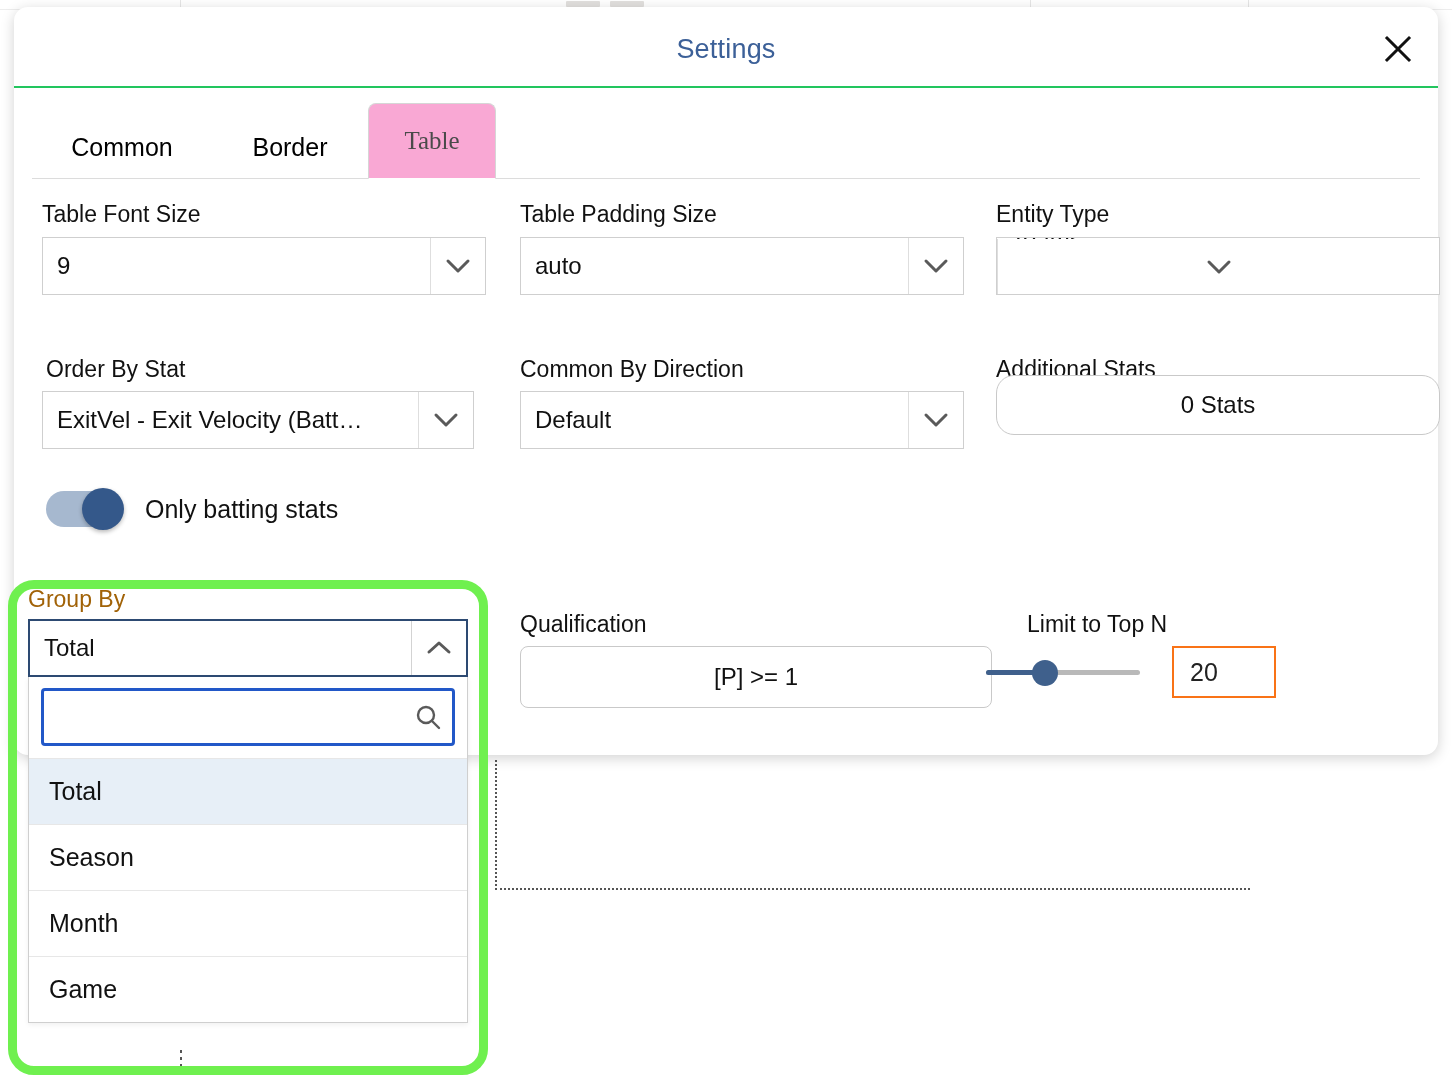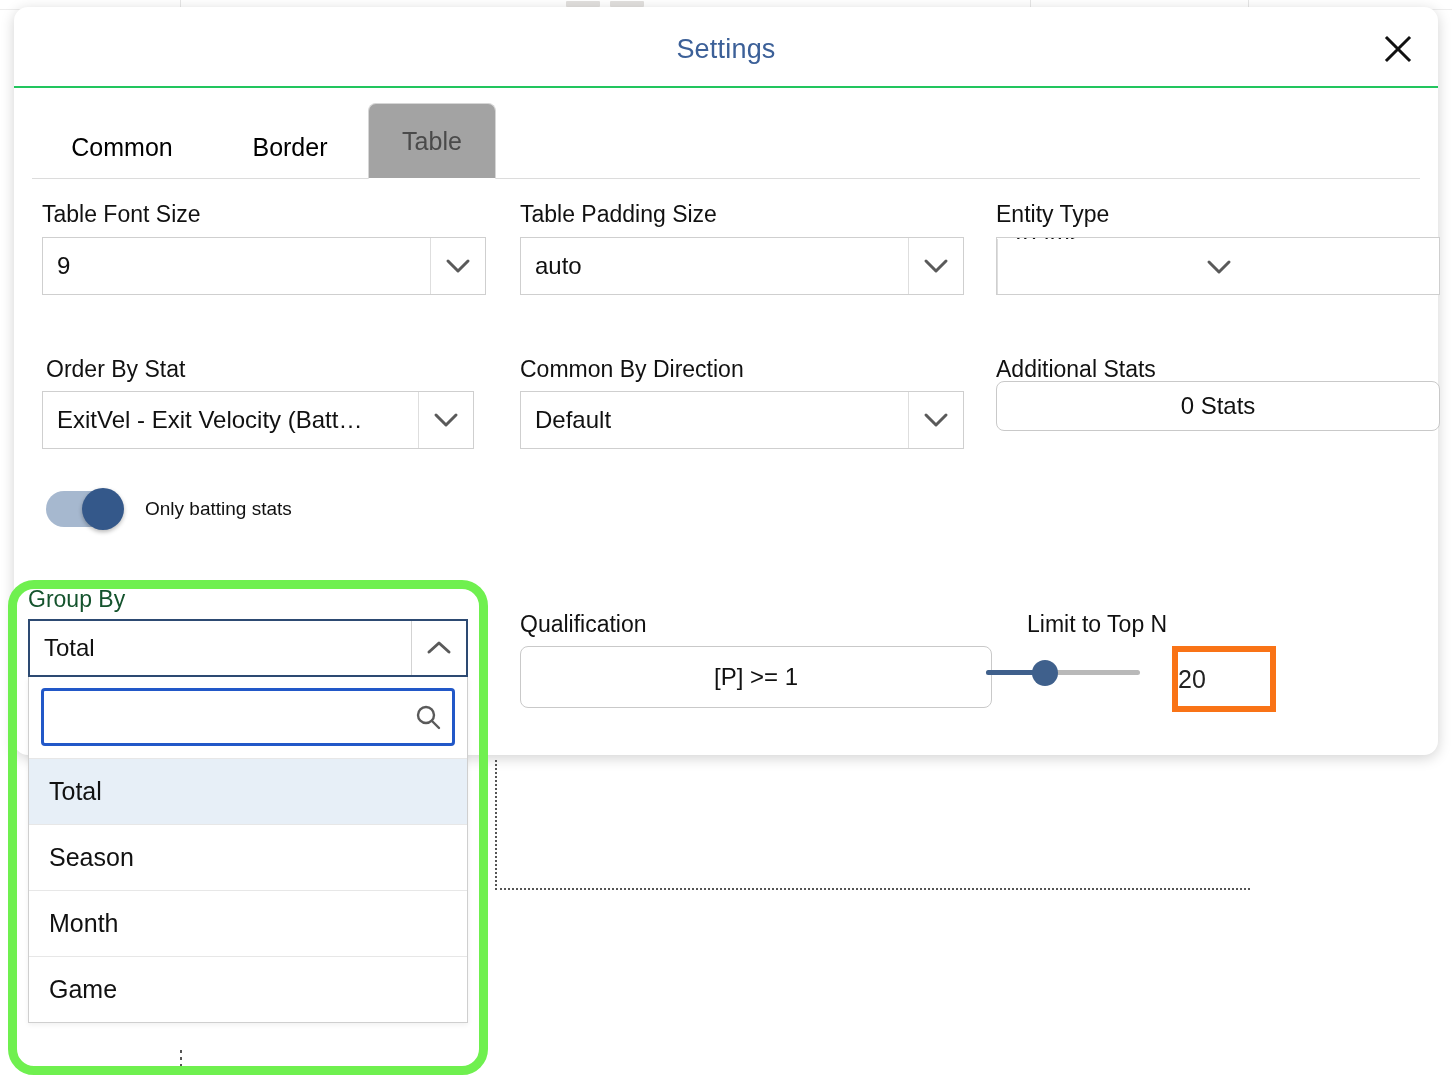--- a/index.html
+++ b/index.html
@@ -75,24 +75,25 @@
   }
   .tab {
     position: absolute; bottom: 1px;
     display: flex; align-items: center; justify-content: center;
     font-size: 25px;
     cursor: pointer;
   }
   .tab.link { color: #000000; }
   .tab.active {
     color: #4a4a4a;
-    background: #a3a3a3;
+    background: #f9a8d4;
     border: 1px solid #d6d6d6;
     border-bottom: 1px solid #fff;
     border-radius: 8px 8px 0 0;
+    font-family: Liberation Serif, serif;
   }
   #tab-common { left: 28px;  width: 160px; height: 62px; }
   #tab-border { left: 206px; width: 140px; height: 62px; }
   #tab-table  { left: 354px; width: 128px; height: 76px; bottom: 0; }
 
   
   #modal-body { position: absolute; left: 0; top: 172px; right: 0; bottom: 0; }
 
   .field-label {
     position: absolute;
@@ -137,37 +138,37 @@
   #toggle-switch {
     position: relative; width: 74px; height: 36px;
     border-radius: 18px; background: #a6b8cf; cursor: pointer;
   }
   #toggle-switch .knob {
     position: absolute; right: -4px; top: -3px;
     width: 42px; height: 42px; border-radius: 50%;
     background: #34588a;
     box-shadow: 0 2px 4px rgba(0,0,0,.28);
   }
-  #toggle-label { margin-left: 25px; font-size: 19px; color: #111; }
+  #toggle-label { margin-left: 25px; font-size: 25px; color: #111; }
 
   
   #highlight-ring {
     position: absolute;
     left: 8px; top: 580px;
     width: 480px; height: 495px;
     border: 9px solid #6ff04f;
     border-radius: 26px;
     background: transparent;
     pointer-events: none;
     z-index: 30;
   }
 
   
   #groupby-wrap { position: absolute; left: 14px; top: 586px; width: 468px; z-index: 25; }
-  #groupby-label { font-size: 23px; color: #14532d; margin: 0 0 6px 14px; }
+  #groupby-label { font-size: 23px; color: #a16207; margin: 0 0 6px 14px; }
   #groupby-select {
     position: relative;
     display: flex; height: 58px;
     border: 2px solid #2d4a72;
     background: #fff;
     margin-left: 14px;
     width: 440px;
   }
   #groupby-select .val {
     flex: 1 1 auto; display: flex; align-items: center;
@@ -224,23 +225,24 @@
     width: 55px; height: 5px; border-radius: 3px;
     background: #3f608c;
   }
   #slider-thumb {
     position: absolute; left: 46px; top: 12px;
     width: 26px; height: 26px; border-radius: 50%;
     background: #3f608c; cursor: pointer;
   }
   #topn-box {
     position: absolute; left: 1172px; top: 646px;
-    width: 104px; height: 66px;
-    border: 6px solid #f97316; background: #fff;
+    width: 104px; height: 52px;
+    border: 2px solid #f97316; background: #fff;
     display: flex; align-items: center;
+    padding-left: 16px;
     font-size: 25px; color: #222;
   }
 </style>
 </head>
 <body>
 
 <div id="page-bg">
   <div class="bg-toprule"></div>
   <div class="bg-vline" style="left:180px"></div>
   <div class="bg-vline" style="left:1030px"></div>
@@ -324,21 +326,21 @@
     <div class="select-box" style="left:506px; top:212px; width:444px;">
       <div class="val">Default</div>
       <div class="caret">
         <svg class="chev" width="26" height="16" viewBox="0 0 26 16">
             <path d="M3 3 L13 13 L23 3" stroke="#5a5a5a" stroke-width="3" fill="none" stroke-linecap="round" stroke-linejoin="round"></path>
           </svg>
       </div>
     </div>
 
     <div class="field-label" style="left:982px; top:177px;">Additional Stats</div>
-    <div class="pill-btn" style="left:982px; top:202px; width:444px; height:50px;">
+    <div class="pill-btn" style="left:982px; top:196px; width:444px; height:60px;border-radius:18px;">
       <span>0 Stats</span>
     </div>
 
     <div id="toggle-row">
       <div id="toggle-switch">
         <div class="knob"></div>
       </div>
       <div id="toggle-label">Only batting stats</div>
     </div>
 

